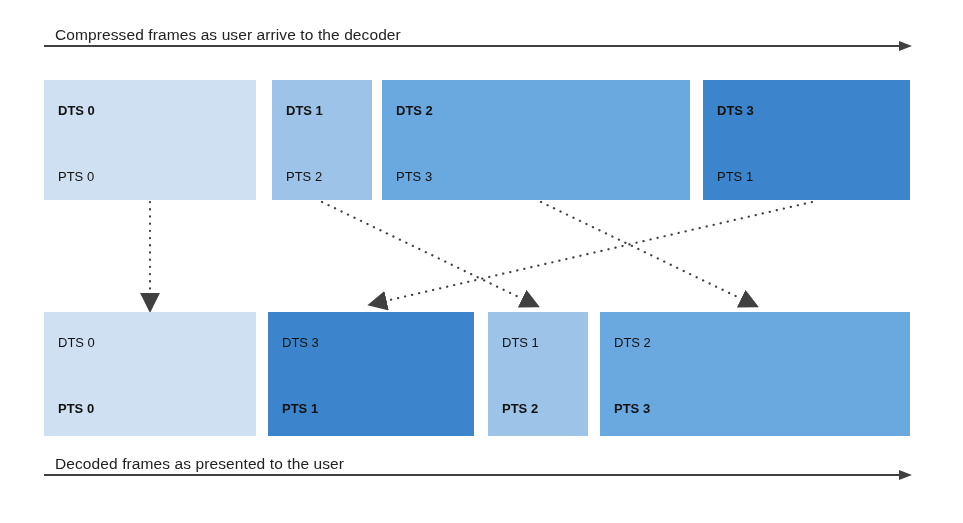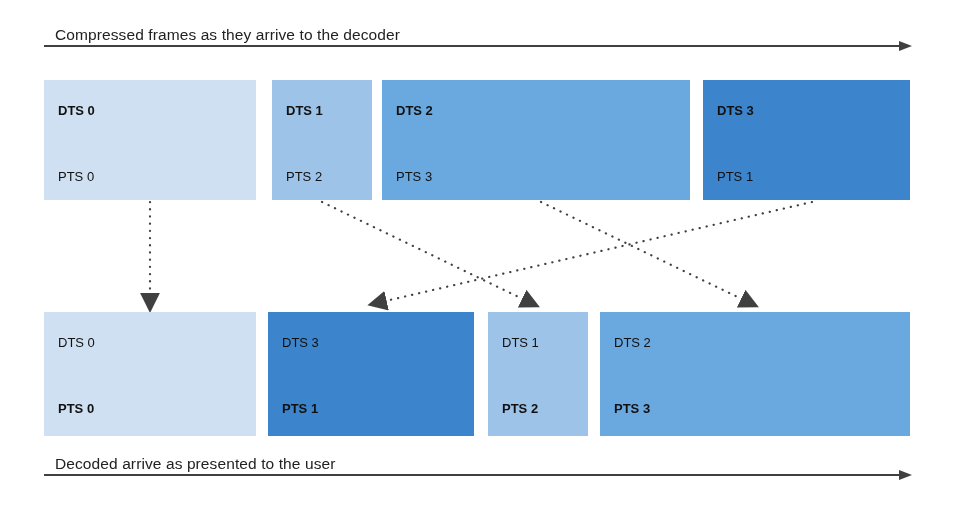--- a/index.html
+++ b/index.html
@@ -67,21 +67,21 @@
     width: 963px;
     height: 523px;
     pointer-events: none;
   }
 </style>
 </head>
 <body>
 
 <div id="diagram">
 
-  <div class="caption" id="caption-top">Compressed frames as they arrive to the decoder</div>
+  <div class="caption" id="caption-top">Compressed frames as user arrive to the decoder</div>
 
   <svg class="axis" id="axis-top" viewBox="0 0 868 10">
     <line x1="0" y1="5" x2="855" y2="5" stroke="#404040" stroke-width="2"></line>
     <polygon points="855,0 868,5 855,10" fill="#404040"></polygon>
   </svg>
 
   <div class="frame row-top" style="left:44px;  top:80px; width:212px; height:120px; background:#cfe0f2;">
     <span class="dts">DTS 0</span>
     <span class="pts">PTS 0</span>
   </div>
@@ -122,20 +122,20 @@
   </div>
   <div class="frame row-bottom" style="left:488px; top:312px; width:100px; height:124px; background:#9dc3e8;">
     <span class="dts">DTS 1</span>
     <span class="pts">PTS 2</span>
   </div>
   <div class="frame row-bottom" style="left:600px; top:312px; width:310px; height:124px; background:#6aa8e0;">
     <span class="dts">DTS 2</span>
     <span class="pts">PTS 3</span>
   </div>
 
-  <div class="caption" id="caption-bottom">Decoded arrive as presented to the user</div>
+  <div class="caption" id="caption-bottom">Decoded frames as presented to the user</div>
 
   <svg class="axis" id="axis-bottom" viewBox="0 0 868 10">
     <line x1="0" y1="5" x2="855" y2="5" stroke="#404040" stroke-width="2"></line>
     <polygon points="855,0 868,5 855,10" fill="#404040"></polygon>
   </svg>
 
 </div>
 
 </body></html>

